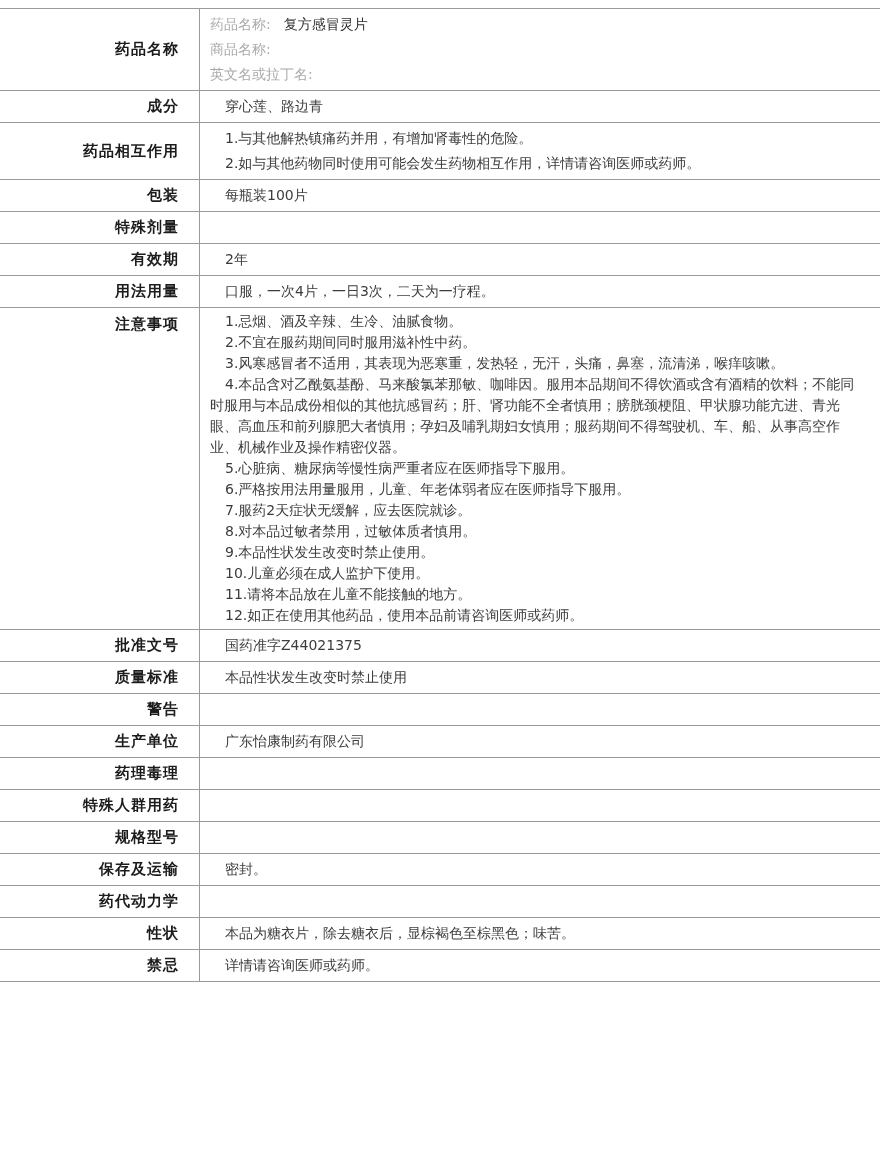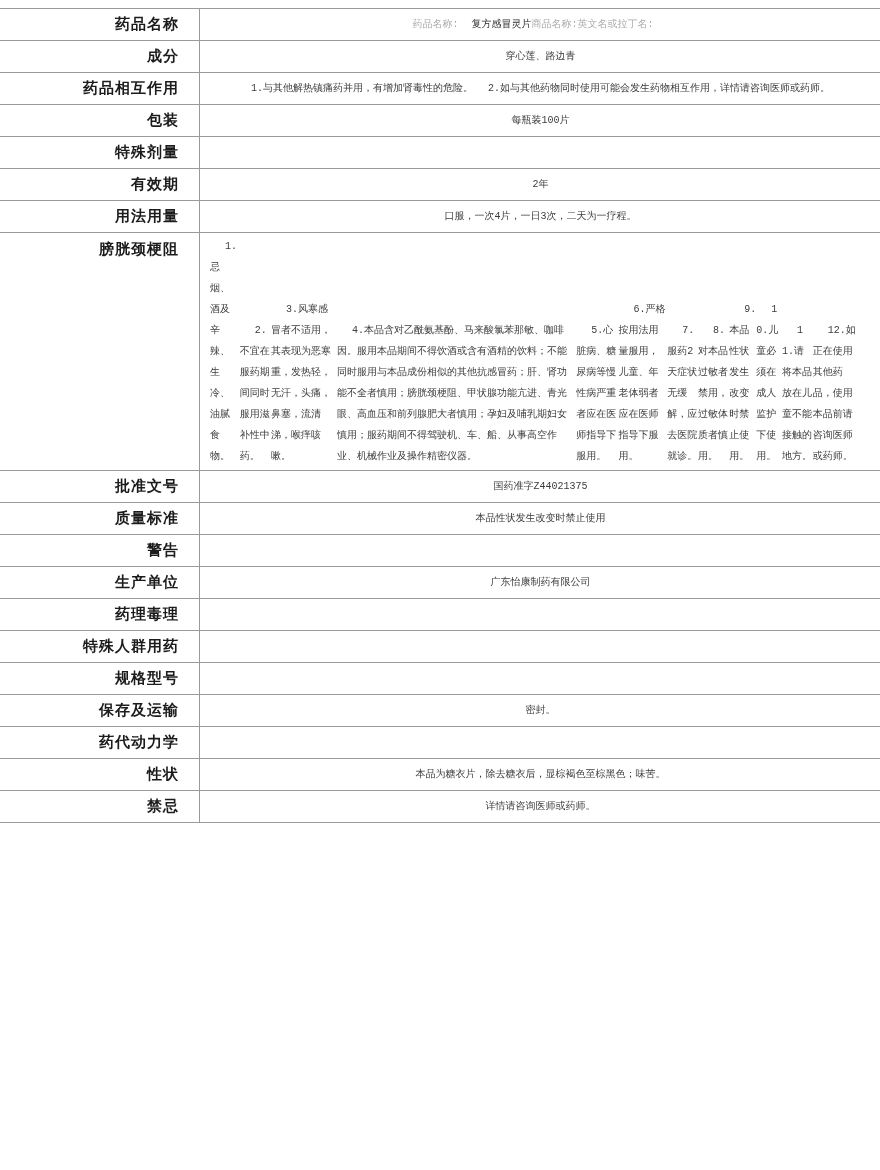--- a/index.html
+++ b/index.html
@@ -29,33 +29,32 @@
     color:var(--label,#1c1c1c);
     letter-spacing:1px;
   }
   .row.top-label .label-cell{
     align-items:flex-start;
     padding-top:7px;
   }
   .content-cell{
     flex:1 1 auto;
     box-sizing:border-box;
-    display:flex;flex-direction:row;justify-content:center;
+    display:flex;flex-direction:column;justify-content:center;
     padding:3px 24px 3px 10px;
-    font-size:10px;
+    font-size:14px;
     color:var(--content,#3c3c3c);
-    font-family:Liberation Mono, monospace;
   }
   .content-cell p{
     margin:2px 0;
     line-height:21px;
     text-indent:15px;
     word-break:break-all;
   }
-  .row.top-label .content-cell{justify-content:flex-start;align-items:flex-end;}
+  .row.top-label .content-cell{justify-content:flex-start;}
   .row.top-label .content-cell p{margin:0;line-height:21px;}
   .row.name-row .content-cell p{text-indent:0;}
   .field-key{color:var(--muted,#aaaaaa);}
   .field-value{color:var(--value,#2e2e2e);margin-left:13px;}
 </style>
 </head>
 <body>
 
 <div class="page" style="--page-bg: #ffffff; --line: #9a9a9a; --label: #1c1c1c; --content: #3c3c3c; --muted: #aaaaaa; --value: #2e2e2e;">
   <div class="drug-table">
@@ -104,21 +103,21 @@
   </div>
 
   <div class="row">
     <div class="label-cell">用法用量</div>
     <div class="content-cell">
           <p>口服，一次4片，一日3次，二天为一疗程。</p>
         </div>
   </div>
 
   <div class="row top-label">
-    <div class="label-cell">膀胱颈梗阻</div>
+    <div class="label-cell">注意事项</div>
     <div class="content-cell">
           <p>1.忌烟、酒及辛辣、生冷、油腻食物。</p>
           <p>2.不宜在服药期间同时服用滋补性中药。</p>
           <p>3.风寒感冒者不适用，其表现为恶寒重，发热轻，无汗，头痛，鼻塞，流清涕，喉痒咳嗽。</p>
           <p>4.本品含对乙酰氨基酚、马来酸氯苯那敏、咖啡因。服用本品期间不得饮酒或含有酒精的饮料；不能同时服用与本品成份相似的其他抗感冒药；肝、肾功能不全者慎用；膀胱颈梗阻、甲状腺功能亢进、青光眼、高血压和前列腺肥大者慎用；孕妇及哺乳期妇女慎用；服药期间不得驾驶机、车、船、从事高空作业、机械作业及操作精密仪器。</p>
           <p>5.心脏病、糖尿病等慢性病严重者应在医师指导下服用。</p>
           <p>6.严格按用法用量服用，儿童、年老体弱者应在医师指导下服用。</p>
           <p>7.服药2天症状无缓解，应去医院就诊。</p>
           <p>8.对本品过敏者禁用，过敏体质者慎用。</p>
           <p>9.本品性状发生改变时禁止使用。</p>

